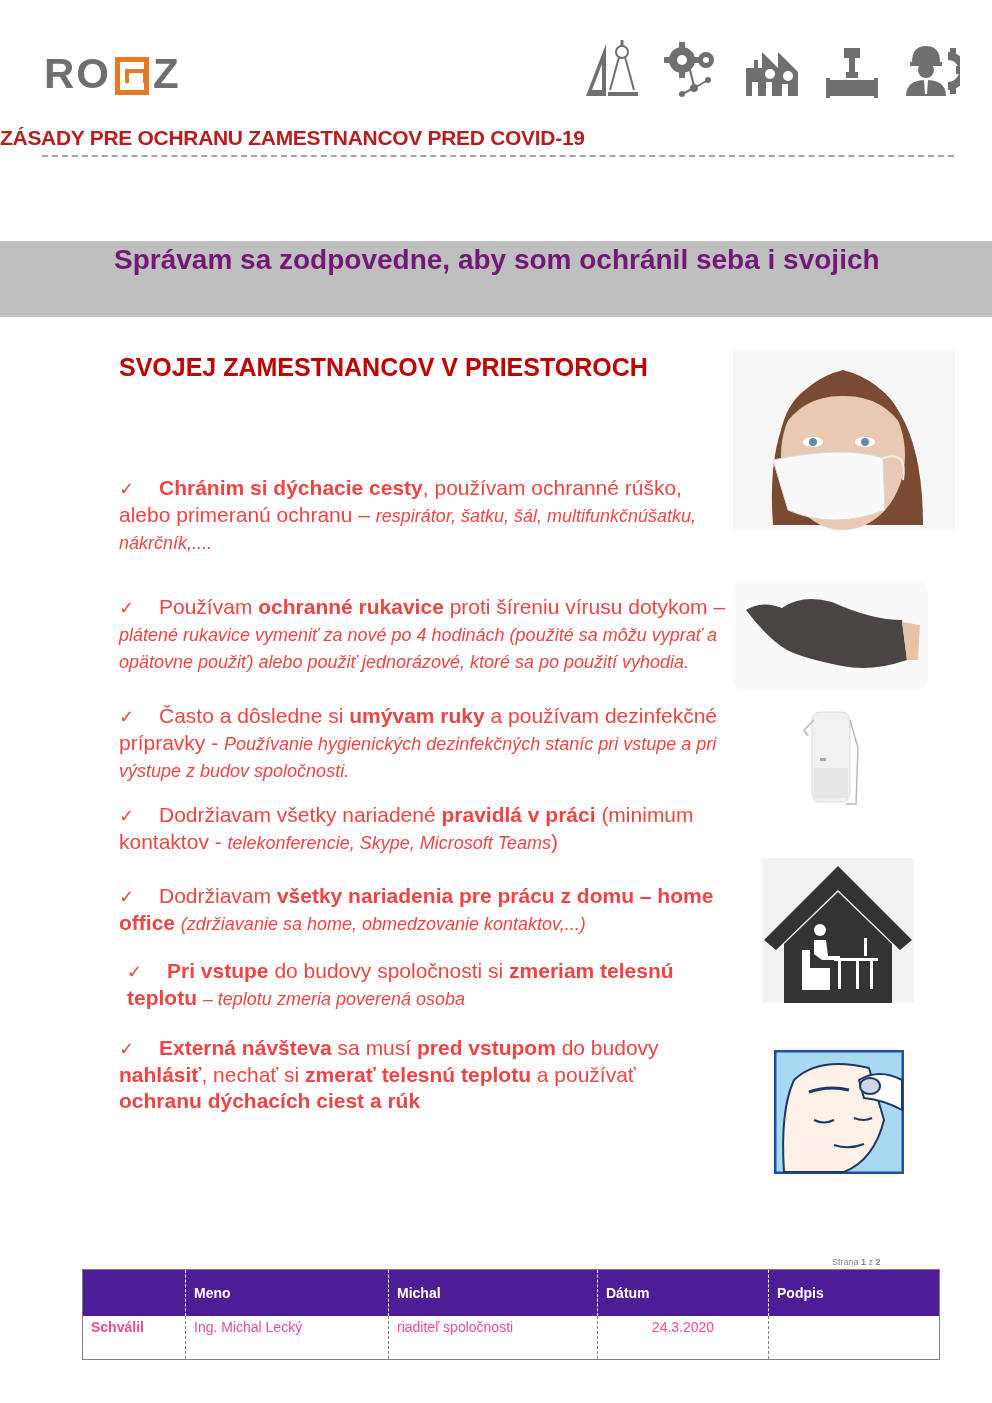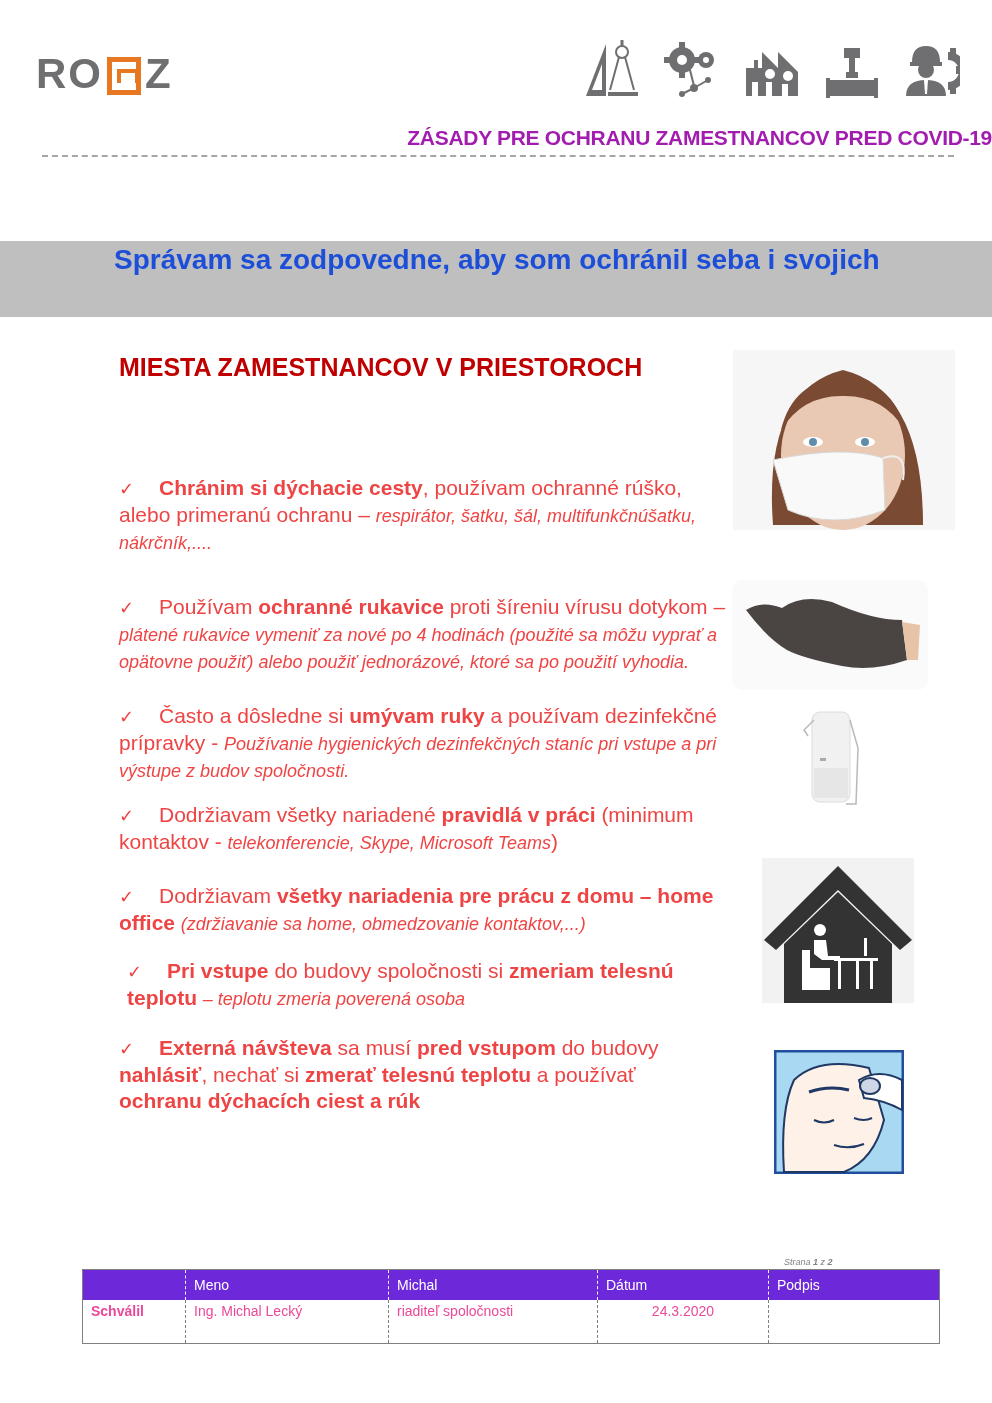--- a/index.html
+++ b/index.html
@@ -1,49 +1,49 @@
 <!DOCTYPE html>
 <html><head>
 <meta charset="utf-8">
 <style>
   html, body { margin:0; padding:0; background:#ffffff; }
   body { width:992px; height:1403px; position:relative; overflow:hidden; font-family:"Liberation Sans", sans-serif; }
   .abs { position:absolute; }
 
   
-  .logo { left:36px; top:52px; height:44px; display:flex; align-items:center; }
+  .logo { left:44px; top:52px; height:44px; display:flex; align-items:center; }
   .logo-letter { font-family:"Liberation Sans", sans-serif; font-weight:bold; font-size:42px; color:#6f6f71; letter-spacing:2px; line-height:44px; }
   .logo-e { display:inline-block; width:34px; height:38px; border:5px solid #e87722; box-sizing:border-box; margin:0 4px; position:relative; top:2px; }
   .logo-e::after { content:""; position:absolute; left:5px; top:7px; width:14px; height:10px; border:4px solid #e87722; border-bottom:none; }
 
   
   .hicons { left:584px; top:38px; display:flex; gap:24px; align-items:flex-end; }
   .hicon { width:56px; height:60px; }
 
-  .doc-title { left:0; width:992px; top:126px; text-align:right; color:#a21caf; font-weight:bold; font-size:21px; font-family:"Liberation Sans", sans-serif; letter-spacing:-0.3px; }
+  .doc-title { left:0; width:992px; top:126px; text-align:left; color:#b91c1c; font-weight:bold; font-size:21px; font-family:"Liberation Sans", sans-serif; letter-spacing:-0.3px; }
   .dash-rule { left:42px; width:912px; top:155px; height:0; border-top:2px dashed #a6a6a6; }
 
   .banner { left:0; top:241px; width:992px; height:76px; background:#bfbfbf; }
-  .banner-line { position:absolute; color:#1d4ed8; font-weight:bold; font-size:28px; white-space:nowrap; }
+  .banner-line { position:absolute; color:#701a75; font-weight:bold; font-size:28px; white-space:nowrap; }
 
   .section-title { left:119px; top:352px; color:#c00000; font-weight:bold; font-size:25px; line-height:31px; }
 
   .item { left:119px; width:610px; color:#ef4444; font-size:21px; line-height:26px; }
   .item b { font-weight:bold; }
   .item i { font-size:18px; font-style:italic; }
   .check { display:inline-block; width:40px; font-size:18px; }
 
   
   .img-box { position:absolute; }
 
   
-  .strana { left:784px; top:1257px; font-size:9px; color:#808080;font-style:italic; }
+  .strana { left:832px; top:1257px; font-size:9px; color:#808080; }
   .strana b { color:#808080; }
   .tbl { left:82px; top:1269px; width:858px; border-collapse:collapse; border:1px solid #808080; font-family:"Liberation Sans", sans-serif; }
-  .tbl th { background:#6d28d9; color:#ffffff; font-weight:normal; font-size:14px; text-align:left; padding:6px 8px; height:18px; border-left:1px dashed #ffffff; }
+  .tbl th { background:#4c1d95; color:#ffffff; font-weight:bold; font-size:14px; text-align:left; padding:14px 8px; height:18px; border-left:1px dashed #ffffff; }
   .tbl td { font-size:14px; color:#ec4899; padding:3px 8px 0 8px; height:40px; vertical-align:top; border-left:1px dashed #808080; }
   .tbl th:first-child, .tbl td:first-child { border-left:none; }
 </style>
 </head>
 <body>
 
 <div class="abs logo">
   <span class="logo-letter">RO</span>
   <span class="logo-e"></span>
   <span class="logo-letter">Z</span>
@@ -107,21 +107,21 @@
 </div>
 
 <div class="abs doc-title">ZÁSADY PRE OCHRANU ZAMESTNANCOV PRED COVID-19</div>
 <div class="abs dash-rule"></div>
 
 <div class="abs banner">
   <div class="banner-line" style="left:114px; top:3px;">Správam sa zodpovedne, aby som ochránil seba i svojich</div>
 </div>
 
 <div class="abs section-title">
-  <div>MIESTA ZAMESTNANCOV V PRIESTOROCH</div>
+  <div>SVOJEJ ZAMESTNANCOV V PRIESTOROCH</div>
 </div>
 
 <div class="abs item" style="top:475px;"><span class="check">✓</span><b>Chránim si dýchacie cesty</b><span>, používam ochranné rúško, alebo primeranú ochranu – </span><i>respirátor, šatku, šál, multifunkčnúšatku, nákrčník,....</i></div>
 <div class="abs item" style="top:594px;"><span class="check">✓</span><span>Používam </span><b>ochranné rukavice</b><span> proti šíreniu vírusu dotykom – </span><i>plátené rukavice vymeniť za nové po 4 hodinách (použité sa môžu vyprať a opätovne použiť) alebo použiť jednorázové, ktoré sa po použití vyhodia.</i></div>
 <div class="abs item" style="top:703px;"><span class="check">✓</span><span>Často a dôsledne si </span><b>umývam ruky</b><span> a používam dezinfekčné prípravky - </span><i>Používanie hygienických dezinfekčných staníc pri vstupe a pri výstupe z budov spoločnosti.</i></div>
 <div class="abs item" style="top:802px;"><span class="check">✓</span><span>Dodržiavam všetky nariadené </span><b>pravidlá v práci</b><span> (minimum kontaktov - </span><i>telekonferencie, Skype, Microsoft Teams</i><span>)</span></div>
 <div class="abs item" style="top:883px;"><span class="check">✓</span><span>Dodržiavam </span><b>všetky nariadenia pre prácu z domu – home office</b><span> </span><i>(zdržiavanie sa home, obmedzovanie  kontaktov,...)</i></div>
 <div class="abs item" style="top:958px;margin-left:8px;"><span class="check">✓</span><b>Pri vstupe</b><span> do budovy spoločnosti si </span><b>zmeriam telesnú teplotu</b><span> </span><i>– teplotu zmeria poverená osoba</i></div>
 <div class="abs item" style="top:1035px; width:560px;"><span class="check">✓</span><b>Externá návšteva</b><span> sa musí </span><b>pred vstupom</b><span> do budovy </span><b>nahlásiť</b><span>, nechať si </span><b>zmerať telesnú teplotu</b><span> a používať </span><b>ochranu dýchacích ciest a rúk</b></div>
 

